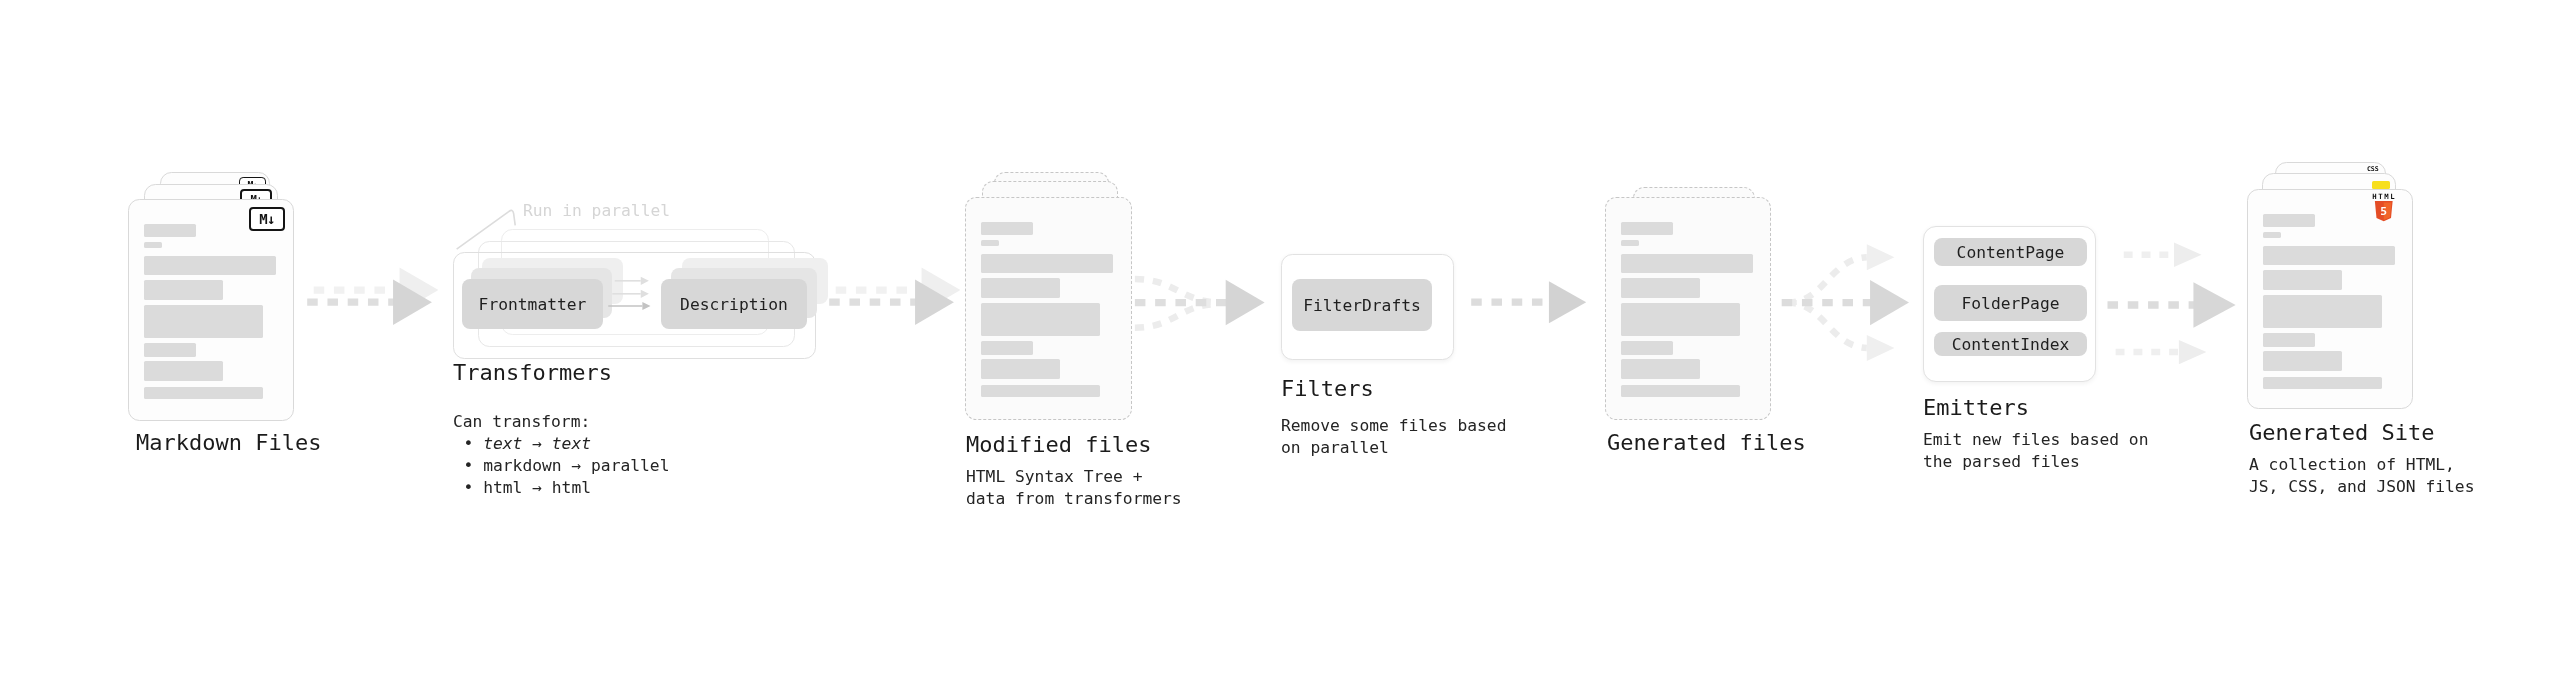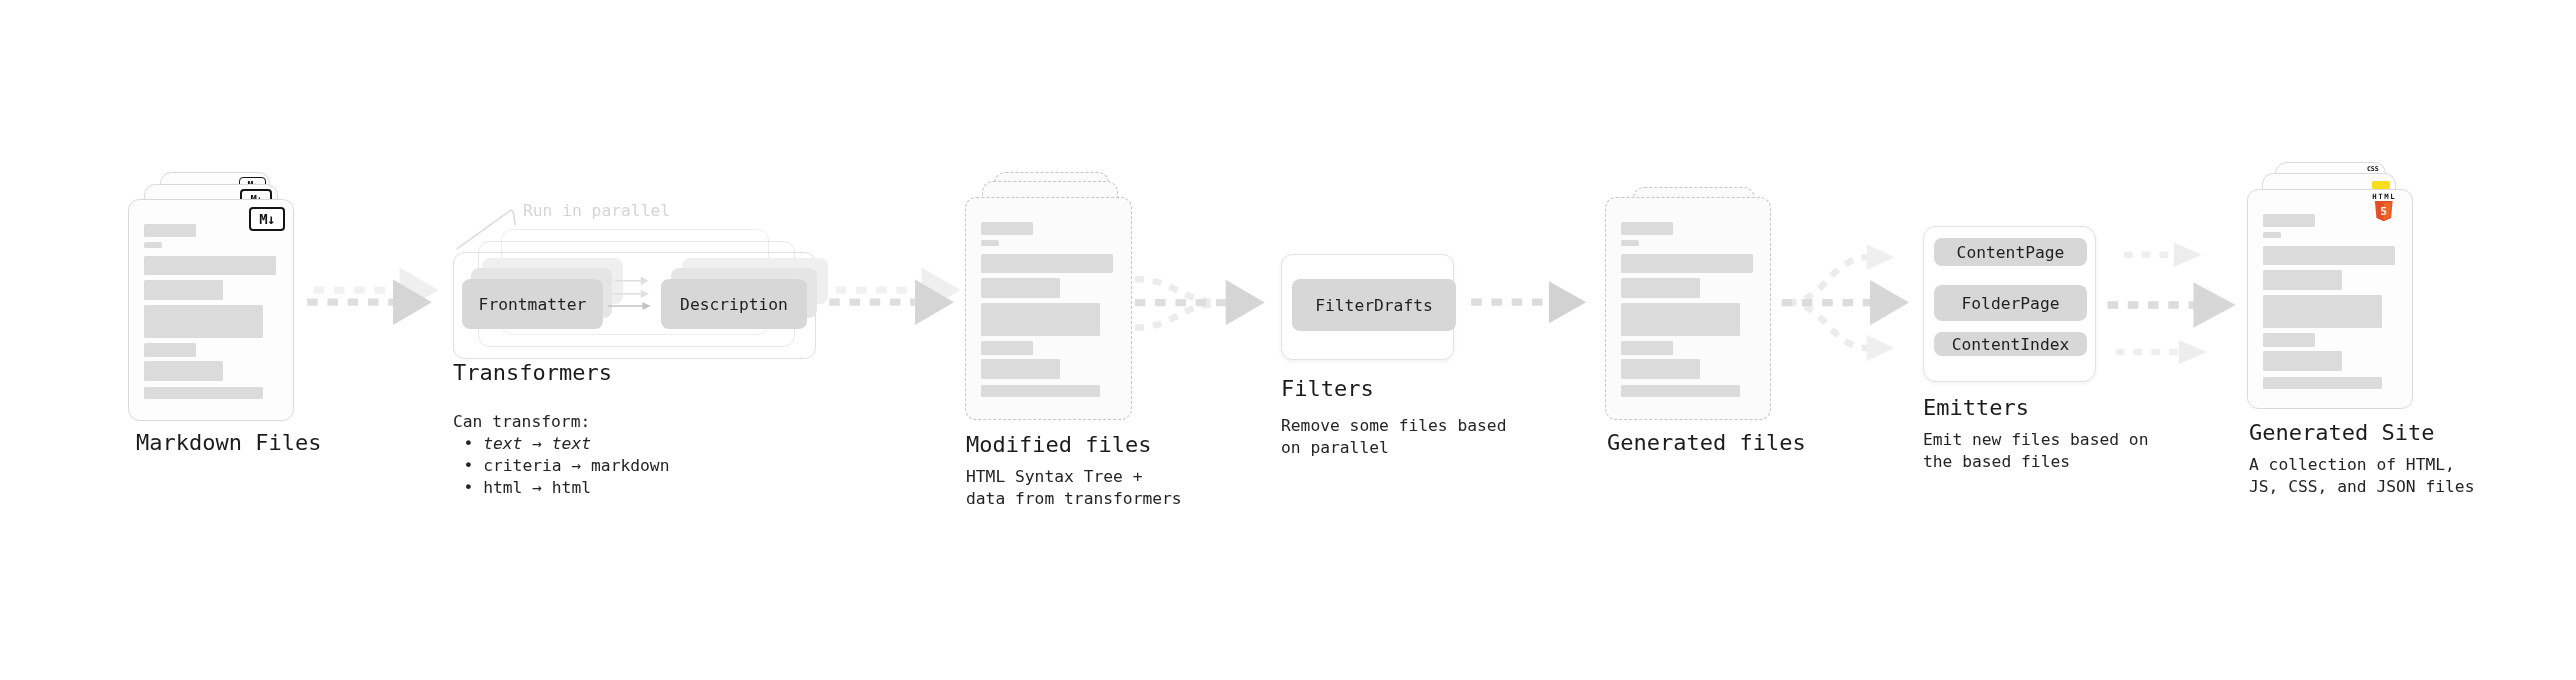--- a/index.html
+++ b/index.html
@@ -126,21 +126,21 @@
       <line x1="9" y1="29" x2="44" y2="29" stroke="#dfdfdf" stroke-width="2"></line>
         <polygon points="44,24 54,29 44,34" fill="#dfdfdf"></polygon>
       <line x1="4" y1="44" x2="46" y2="44" stroke="#c3c3c3" stroke-width="2"></line>
         <polygon points="46,39 56,44 46,49" fill="#c3c3c3"></polygon>
     </svg>
 
     <div class="title" style="left:453px;top:360px;">Transformers</div>
     <div class="desc" style="left:453px;top:411px;">
       <div>Can transform:</div>
       <div style="padding-left:10.6px;font-style:italic;">• text → text</div>
-      <div style="padding-left:10.6px;">• criteria → markdown</div>
+      <div style="padding-left:10.6px;">• markdown → parallel</div>
       <div style="padding-left:10.6px;">• html → html</div>
     </div>
   </div>
 
   <svg class="abs" style="left:821px;top:252px;" width="146" height="81" viewBox="0 0 180 100">
     <g transform="translate(8,-15)">
       <line x1="10" y1="62" x2="118" y2="62" stroke="#f1f1f1" stroke-width="9" stroke-dasharray="13 12"></line>
       <polygon points="116,34 164,62 116,90" fill="#efefef"></polygon>
     </g>
     <line x1="10" y1="62" x2="118" y2="62" stroke="#dedede" stroke-width="9" stroke-dasharray="13 12"></line>
@@ -171,21 +171,21 @@
 
   <svg class="abs" style="left:1130px;top:244px;" width="146" height="122" viewBox="0 0 180 150">
     <path d="M6,43 C55,43 62,70 108,72" stroke="#ececec" stroke-width="8" stroke-dasharray="11 11" fill="none"></path>
     <path d="M6,103 C55,103 62,74 108,74" stroke="#ececec" stroke-width="8" stroke-dasharray="11 11" fill="none"></path>
     <line x1="6" y1="72" x2="120" y2="72" stroke="#dedede" stroke-width="9" stroke-dasharray="13 12"></line>
     <polygon points="118,44 166,72 118,100" fill="#d5d5d5"></polygon>
   </svg>
 
   <div>
     <div class="wbox" style="left:1281px;top:254px;width:173px;height:106px;border-radius:11.4px;"></div>
-    <div class="pill" style="left:1292px;top:279px;width:164px;height:52px;">
+    <div class="pill" style="left:1292px;top:279px;width:140px;height:52px;">
         <span>FilterDrafts</span>
       </div>
     <div class="title" style="left:1281px;top:376px;">Filters</div>
     <div class="desc" style="left:1281px;top:415px;">
       <div>Remove some files based</div>
       <div>on parallel</div>
     </div>
   </div>
 
   <svg class="abs" style="left:1463px;top:252px;" width="146" height="81" viewBox="0 0 180 100">
@@ -226,21 +226,21 @@
       </div>
     <div class="pill" style="left:1934px;top:285px;width:153px;height:36px;">
         <span>FolderPage</span>
       </div>
     <div class="pill" style="left:1934px;top:332px;width:153px;height:24px;">
         <span>ContentIndex</span>
       </div>
     <div class="title" style="left:1923px;top:395px;">Emitters</div>
     <div class="desc" style="left:1923px;top:429px;">
       <div>Emit new files based on</div>
-      <div>the based files</div>
+      <div>the parsed files</div>
     </div>
   </div>
 
   <svg class="abs" style="left:2101px;top:240px;" width="146" height="130" viewBox="0 0 180 160">
     <line x1="28" y1="18" x2="92" y2="18" stroke="#efefef" stroke-width="8" stroke-dasharray="11 11"></line>
     <polygon points="90,3 124,18 90,33" fill="#ededed"></polygon>
     <line x1="8" y1="80" x2="116" y2="80" stroke="#dcdcdc" stroke-width="9" stroke-dasharray="13 12"></line>
     <polygon points="114,52 166,80 114,108" fill="#d7d7d7"></polygon>
     <line x1="18" y1="138" x2="98" y2="138" stroke="#efefef" stroke-width="8" stroke-dasharray="11 11"></line>
     <polygon points="96,123 130,138 96,153" fill="#ededed"></polygon>

